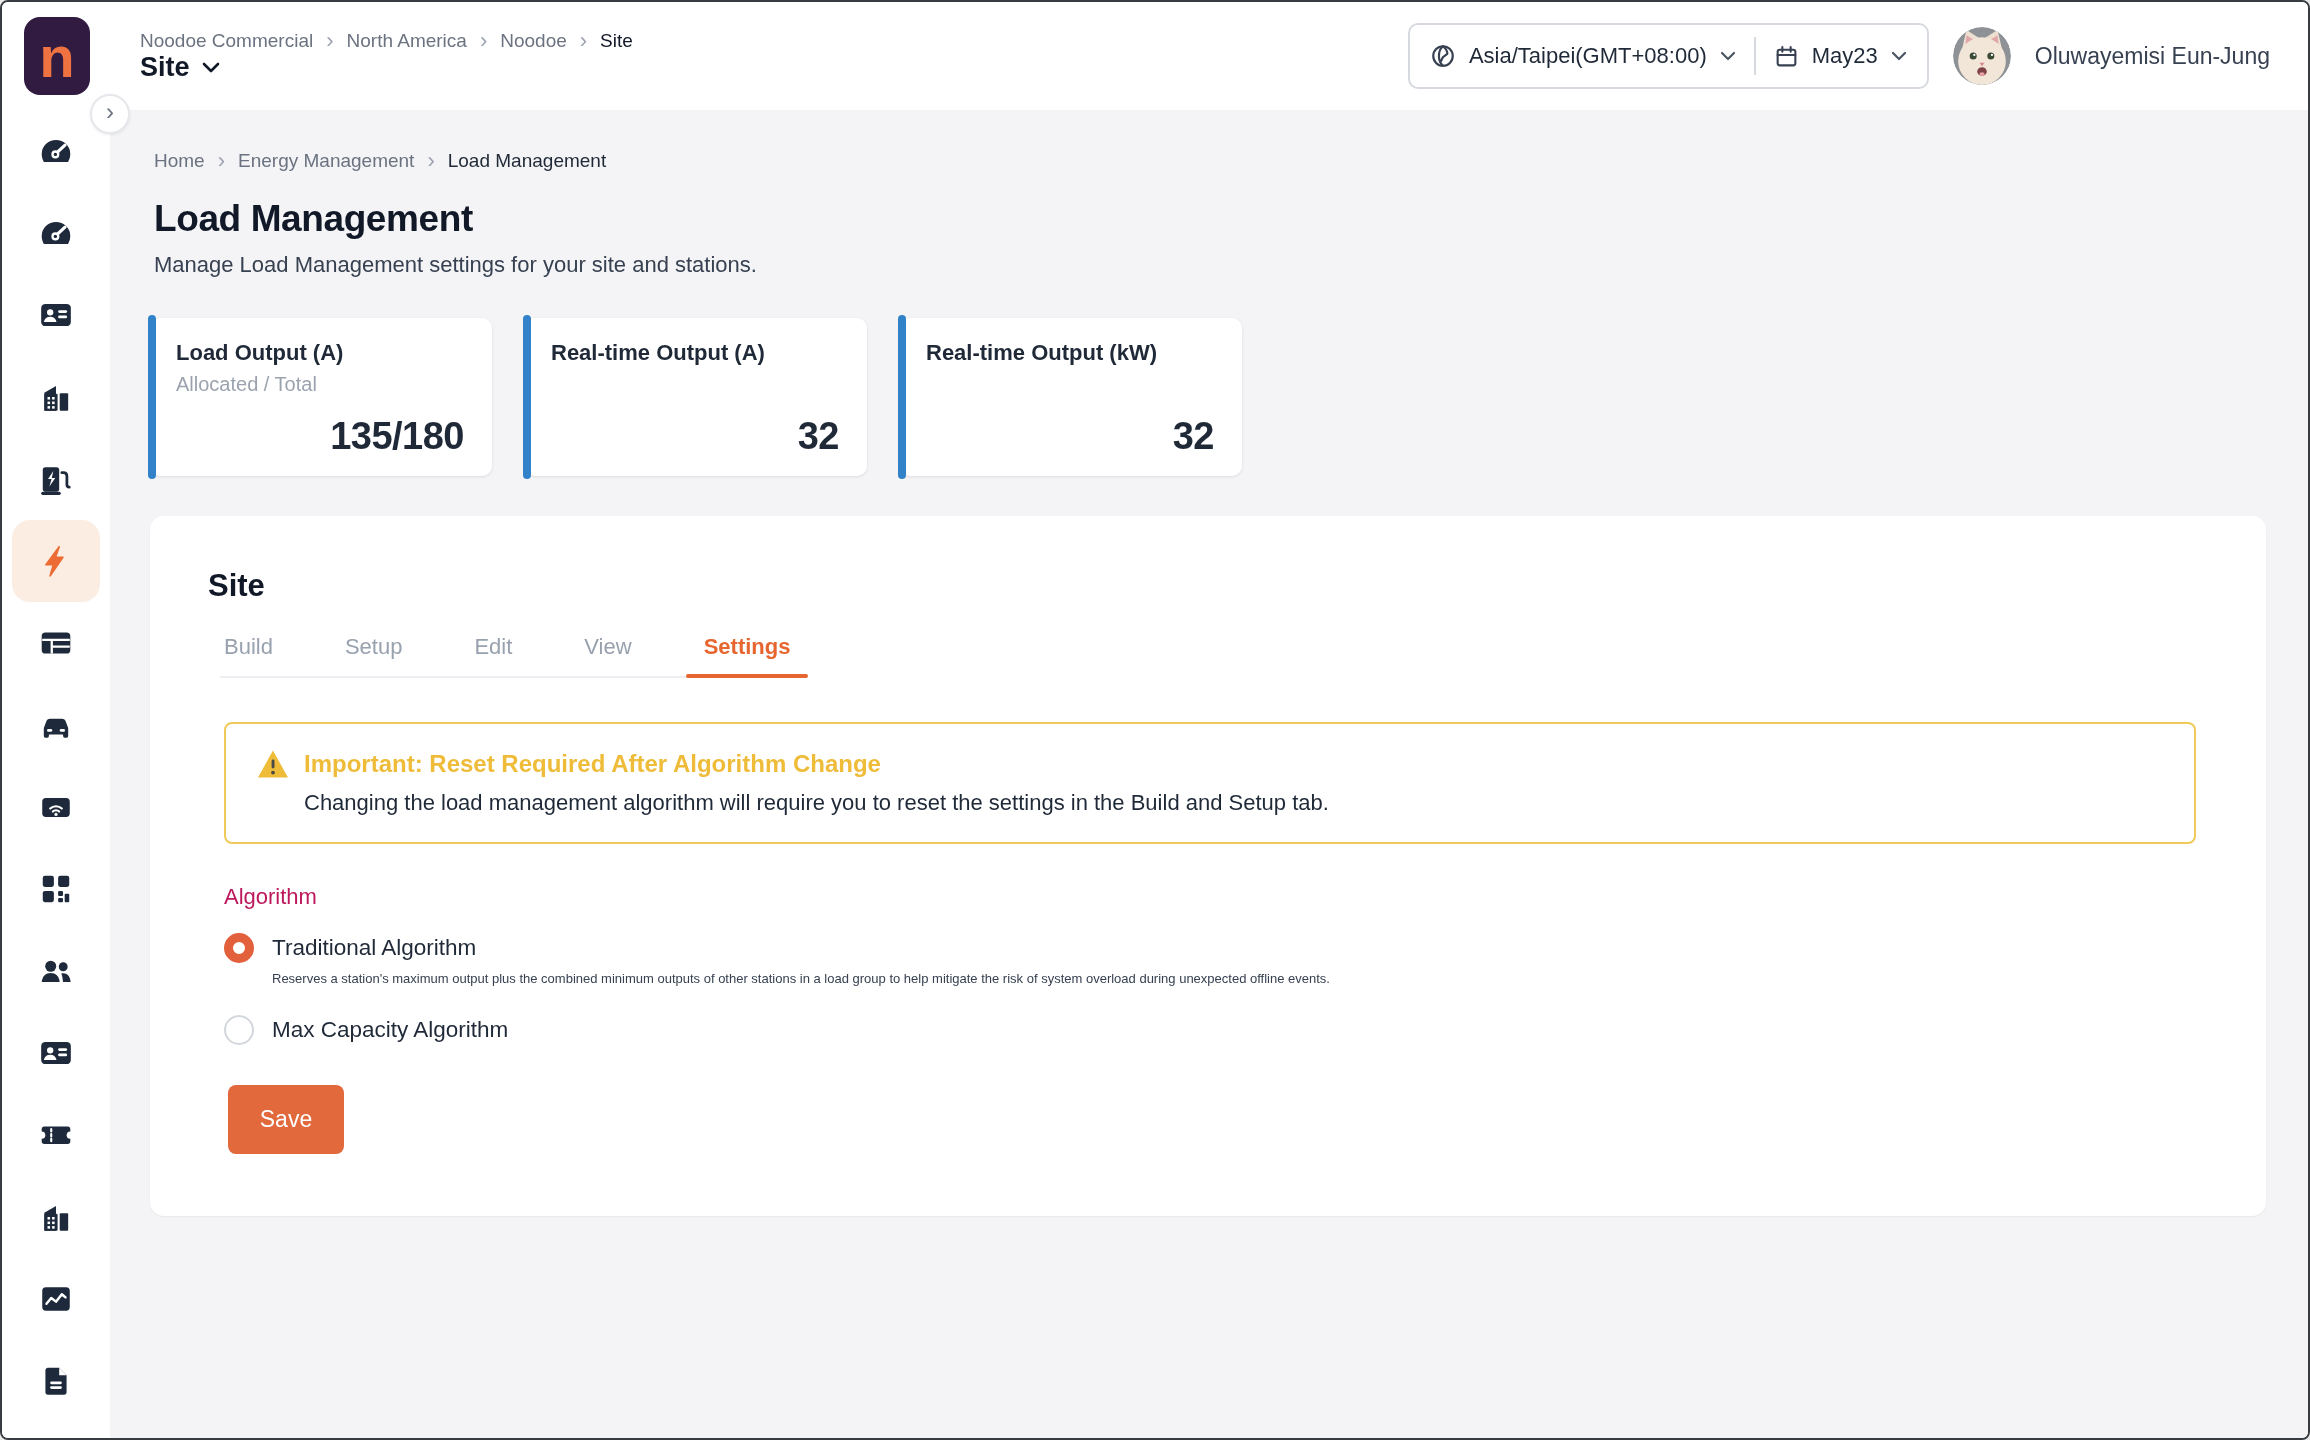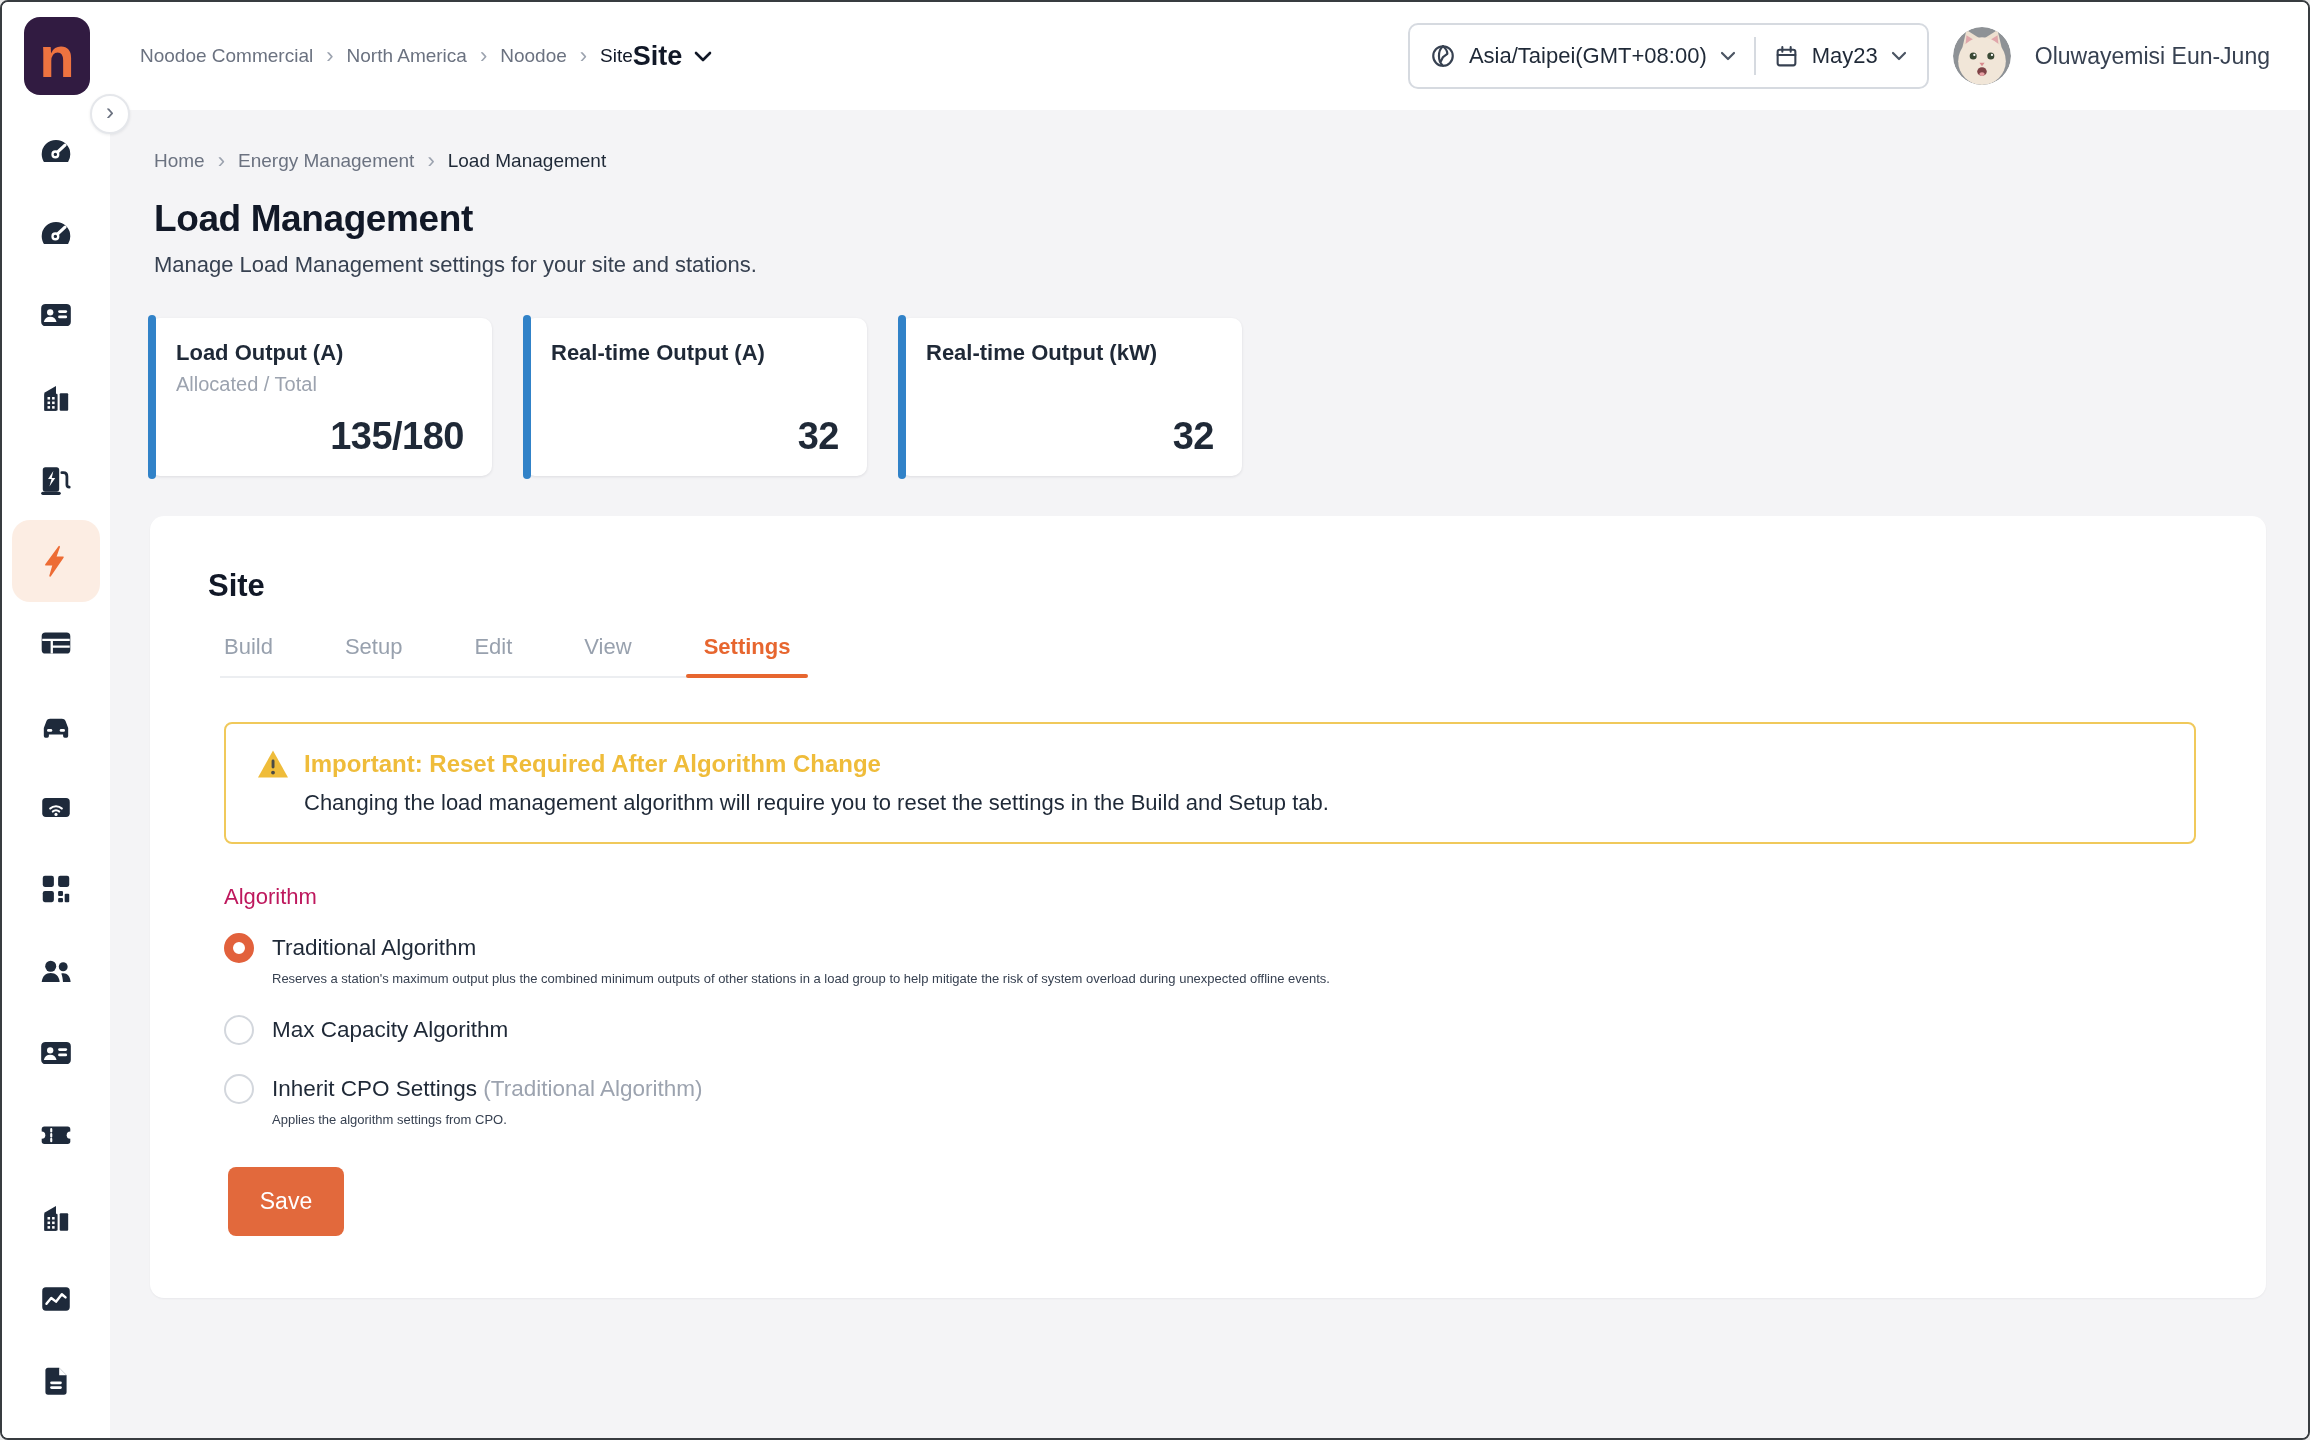--- a/index.html
+++ b/index.html
@@ -6,21 +6,21 @@
   html,body { background:#e9e9e9; }
   body { font-family:"Liberation Sans","DejaVu Sans",sans-serif; }
   .frame{
     position:relative; width:2310px; height:1440px; background:#fff;
     border:2px solid #383c40; border-radius:8px; overflow:hidden;
   }
   
   .header{ height:108px; display:flex; align-items:center; padding:0 38px 0 22px; background:#fff; }
   .logo{ width:66px; height:78px; border-radius:16px; background:#311B41; display:flex; align-items:center; justify-content:center; flex:0 0 auto; cursor:pointer; }
   .logo span{ color:#EE7340; font-size:58px; font-weight:bold; line-height:1; margin-top:2px; }
-  .head-left{ margin-left:50px; display:flex; flex-direction:row; }
+  .head-left{ margin-left:50px; display:flex; flex-direction:column; }
   .org-crumbs{ display:flex; align-items:center; gap:13px; font-size:19px; color:#6B7280; }
   .org-crumbs .sep{ color:#9CA3AF; font-size:22px; line-height:1; }
   .org-crumbs .crumb{ cursor:pointer; }
   .org-crumbs .crumb.current{ color:#111827; }
   .site-select{ display:flex; align-items:center; gap:12px; font-size:27px; font-weight:700; color:#111827; cursor:pointer; }
   .head-right{ margin-left:auto; display:flex; align-items:center; gap:24px; }
   .tzdate{ display:flex; align-items:center; height:66px; border:2px solid #D6DAE0; border-radius:10px; padding:0 20px; background:#fff; }
   .tzdate .grp{ display:flex; align-items:center; gap:13px; font-size:22px; color:#1F2937; cursor:pointer; }
   .tzdate .divider{ width:2px; height:38px; background:#D6DAE0; margin:0 18px; }
   .avatar{ width:58px; height:58px; border-radius:50%; overflow:hidden; flex:0 0 auto; cursor:pointer; }
@@ -347,24 +347,19 @@
         <div class="options">
           <div class="option">
             <div class="radio checked"></div>
             <div class="opt-label"><span>Traditional Algorithm</span></div>
             <div class="opt-desc">Reserves a station's maximum output plus the combined minimum outputs of other stations in a load group to help mitigate the risk of system overload during unexpected offline events.</div>
           </div>
           <div class="option">
             <div class="radio"></div>
             <div class="opt-label"><span>Max Capacity Algorithm</span></div>
           </div>
-          <div class="option">
-            <div class="radio"></div>
-            <div class="opt-label"><span>Inherit CPO Settings</span> <span class="suffix">(Traditional Algorithm)</span></div>
-            <div class="opt-desc">Applies the algorithm settings from CPO.</div>
-          </div>
         </div>
 
         <button class="save-btn">Save</button>
       </div>
     </div>
   </div>
 </div>
 
 </body></html>

